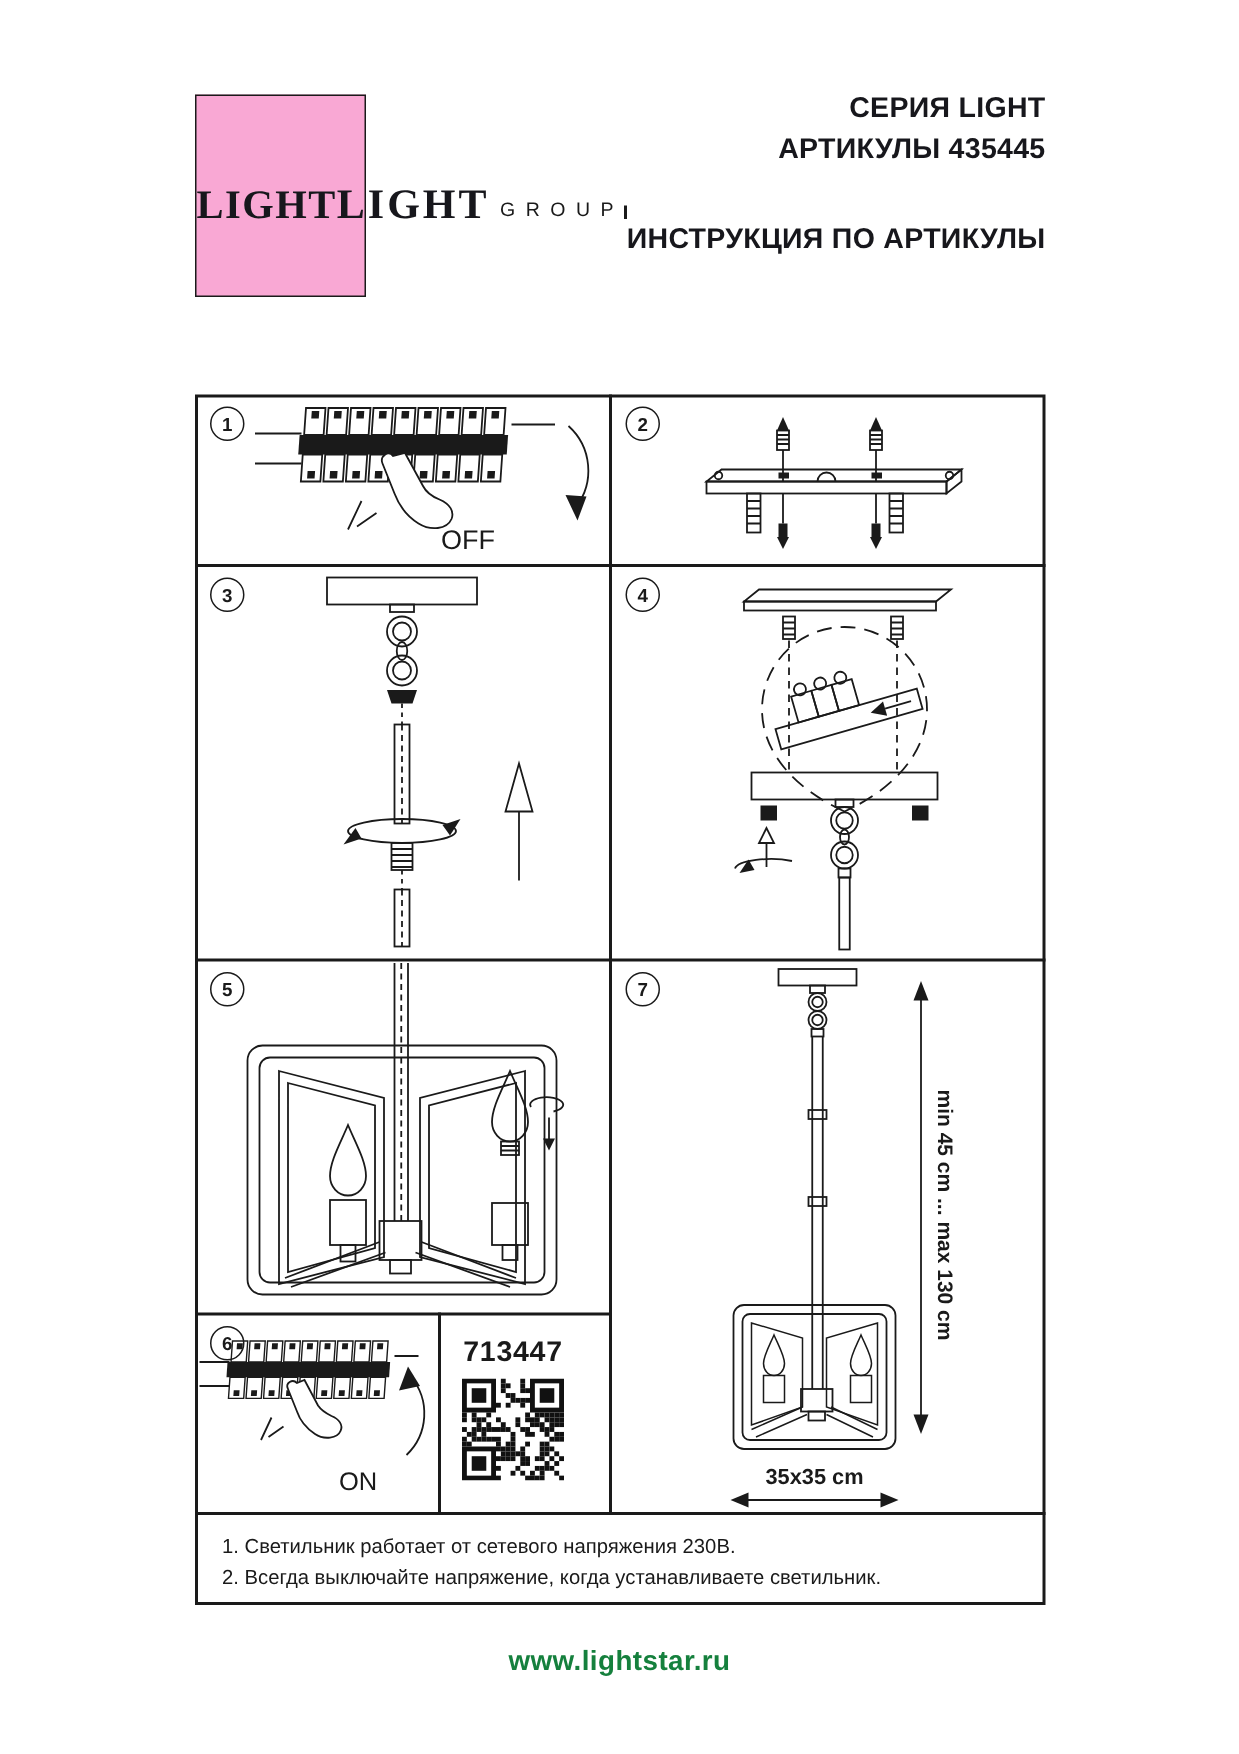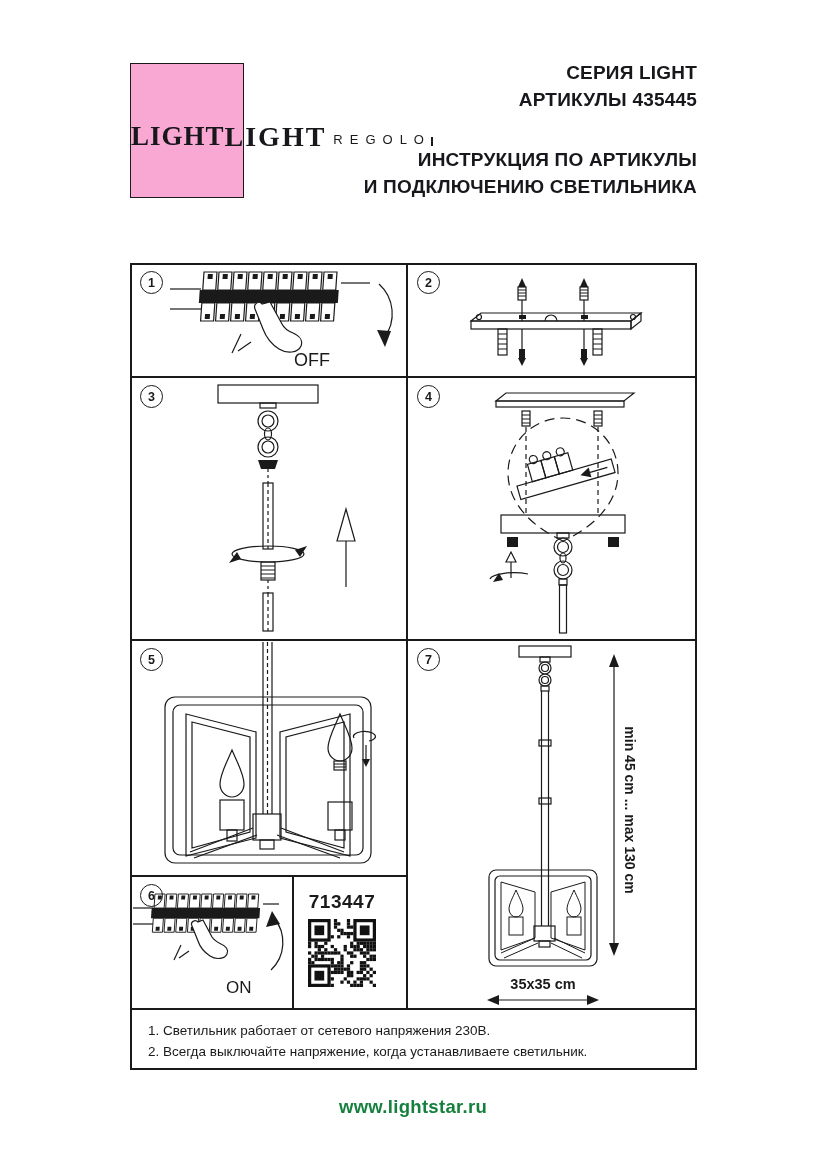--- a/index.html
+++ b/index.html
@@ -33,32 +33,31 @@
           font-size:18.5px;font-weight:bold;letter-spacing:0.3px;color:#15803d;}
 </style>
 </head>
 <body>
 
 <div class="page">
 
   <div class="logo-box">
     <div class="logo-light">LIGHT</div>
     <div class="logo-star">LIGHT</div>
-    <div class="logo-group">REGOLO</div>
+    <div class="logo-group">GROUP</div>
     <div class="logo-flag">
       <span style="background:#2f9e45"></span>
         <span style="background:#ffffff"></span>
         <span style="background:#e03127"></span>
     </div>
   </div>
 
   <div class="hdr" style="top:62px">СЕРИЯ LIGHT</div>
   <div class="hdr" style="top:89px">АРТИКУЛЫ 435445</div>
   <div class="hdr" style="top:149px">ИНСТРУКЦИЯ ПО АРТИКУЛЫ</div>
-  <div class="hdr" style="top:176px">И ПОДКЛЮЧЕНИЮ СВЕТИЛЬНИКА</div>
 
   <div class="grid-outline"></div>
   <div class="gline" style="left:130px;top:376px;width:567px;height:2px"></div>
   <div class="gline" style="left:130px;top:639px;width:567px;height:2px"></div>
   <div class="gline" style="left:130px;top:875px;width:277px;height:2px"></div>
   <div class="gline" style="left:130px;top:1008px;width:567px;height:2px"></div>
   <div class="gline" style="left:406px;top:263px;width:2px;height:746px"></div>
   <div class="gline" style="left:292px;top:875px;width:2px;height:134px"></div>
 
   <div class="cell" style="left:130px;top:263px;width:277px;height:114px">

